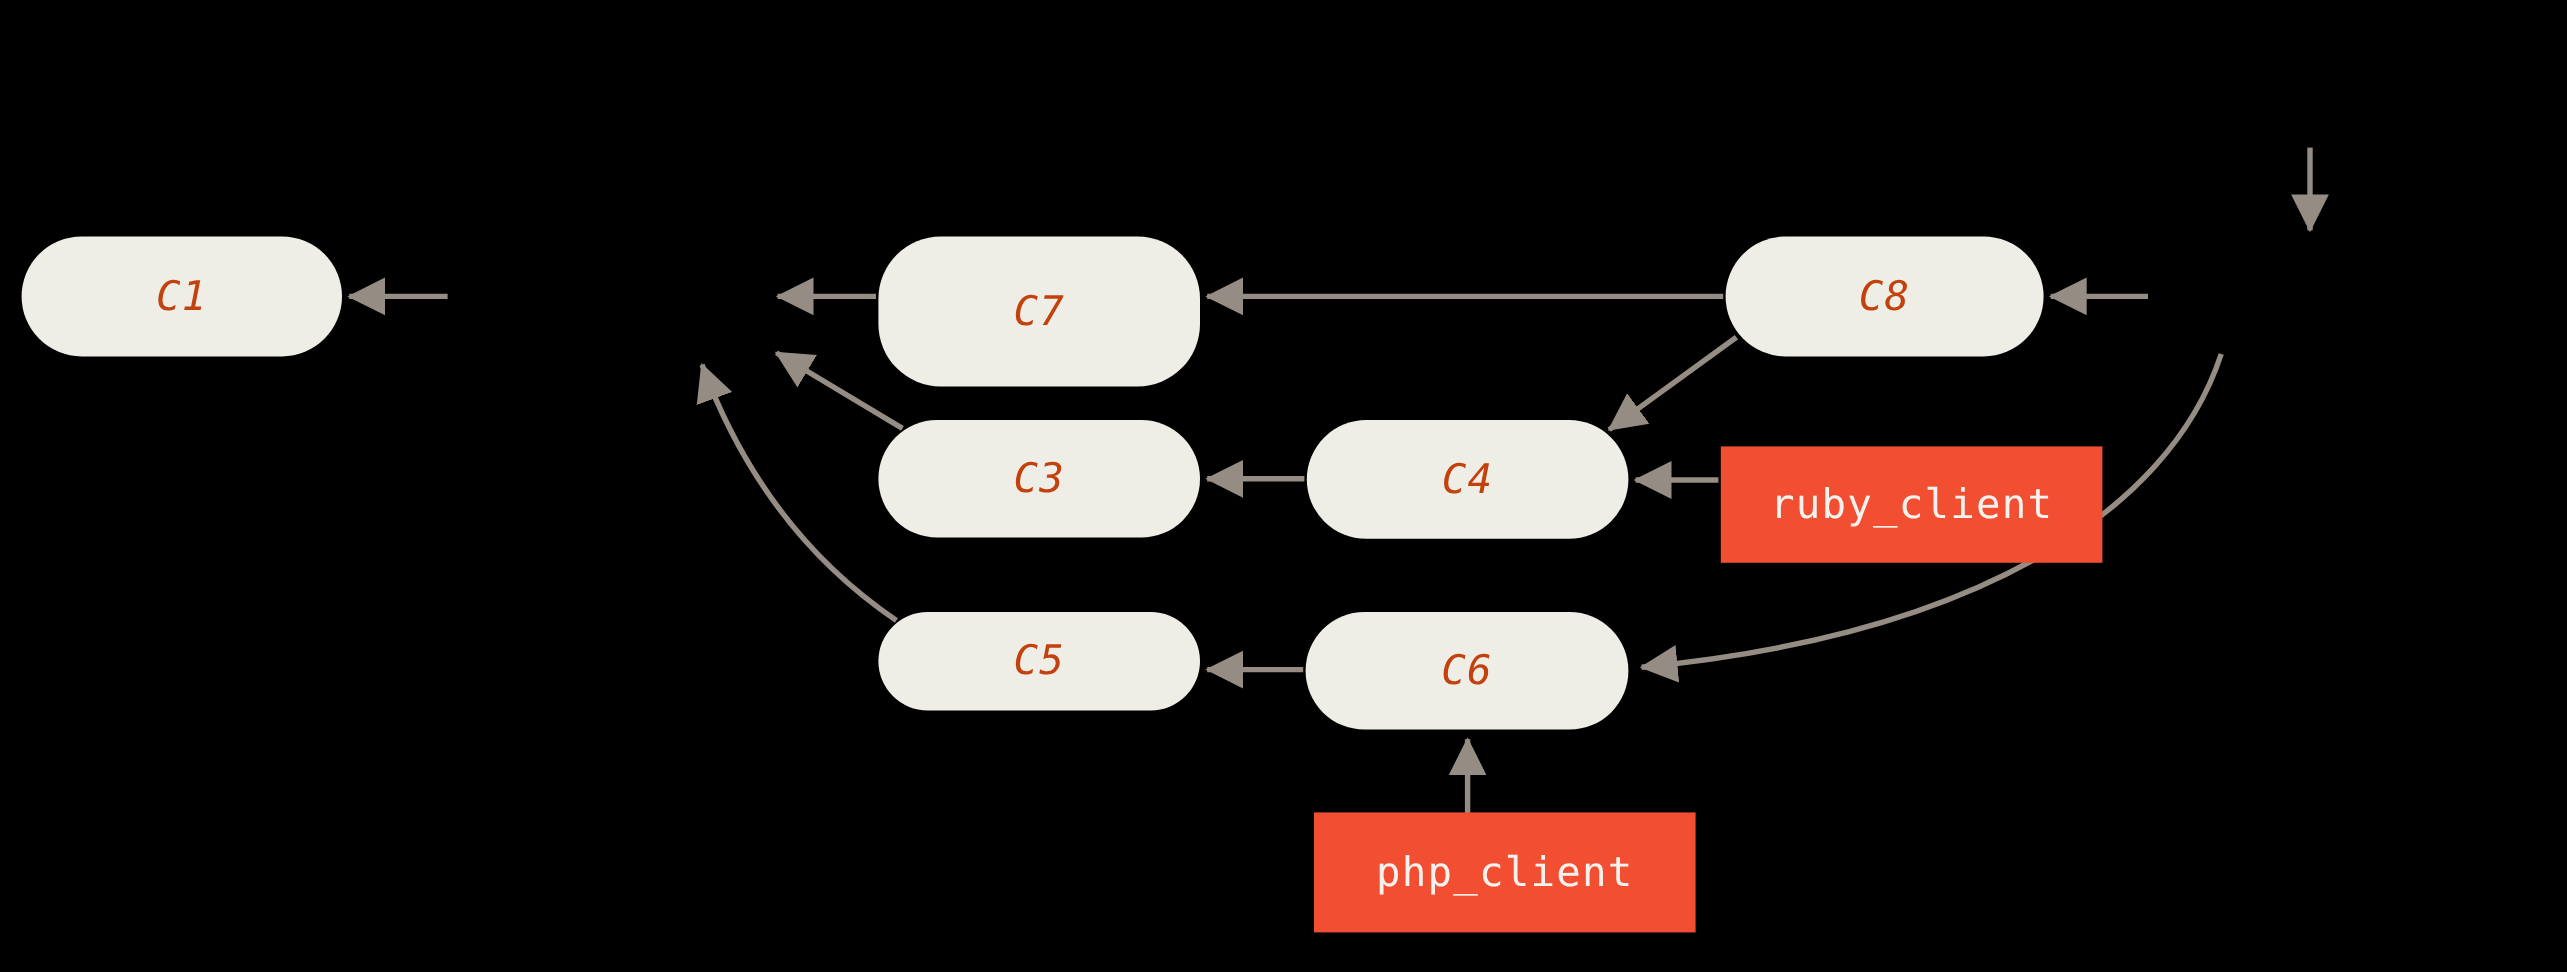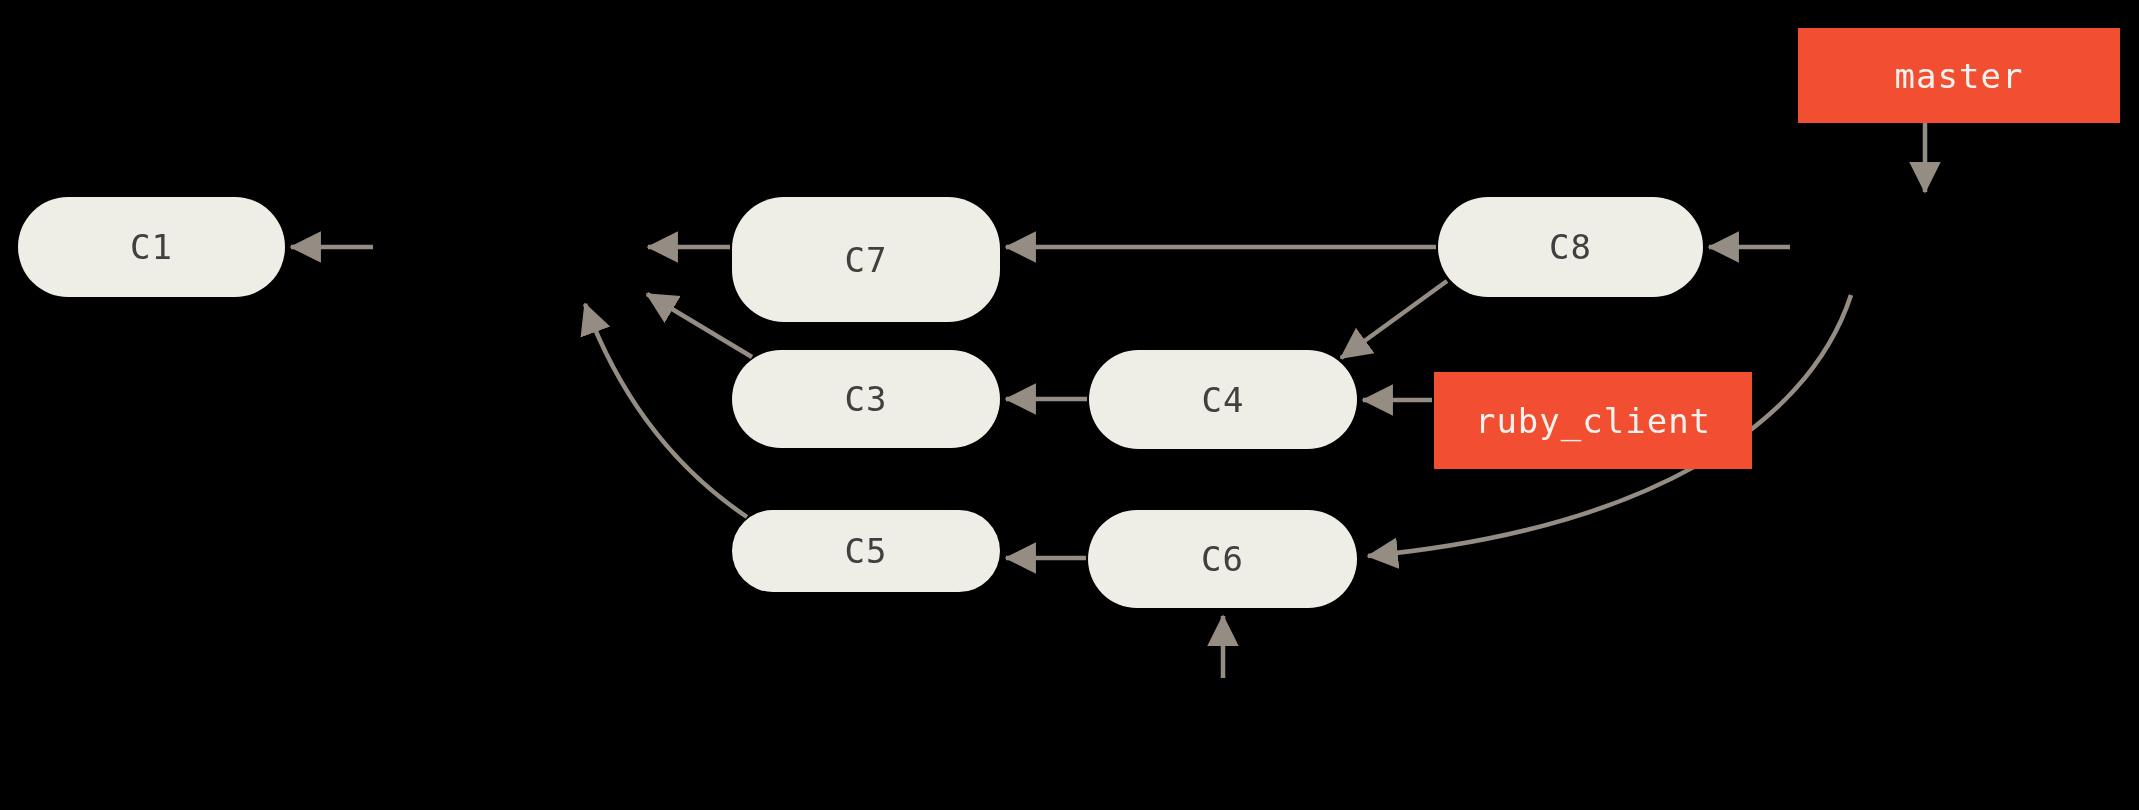--- a/index.html
+++ b/index.html
@@ -29,23 +29,24 @@
   }
   .commit {
     position: absolute;
     background: #EFEEE6;
     border-radius: 52px;
     display: flex;
     align-items: center;
     justify-content: center;
   }
   .commit-label {
-    color: #404040;
+    color: #c2410c;
     font-size: 34px;
     letter-spacing: 1px;
+    font-style: italic;
   }
   .branch {
     position: absolute;
     background: #F14E32;
     display: flex;
     align-items: center;
     justify-content: center;
   }
   .branch-label {
     color: #F4F2EE;
@@ -102,22 +103,22 @@
   </div>
 
   <div class="commit" style="left:732px; top:510px; width:268px; height:82px;">
     <span class="commit-label">C5</span>
   </div>
 
   <div class="commit" style="left:1088px; top:510px; width:269px; height:98px;">
     <span class="commit-label">C6</span>
   </div>
 
-  <div class="branch" style="left:1798px; top:28px; width:322px; height:95px;">
-    <span class="branch-label">master</span>
-  </div>
 
   <div class="branch" style="left:1434px; top:352px; width:318px; height:97px;margin-top:20px;">
     <span class="branch-label">ruby_client</span>
   </div>
 
+  <div class="branch" style="left:1095px; top:677px; width:318px; height:100px;">
+    <span class="branch-label">php_client</span>
+  </div>
 
 </div>
 
 </body></html>

